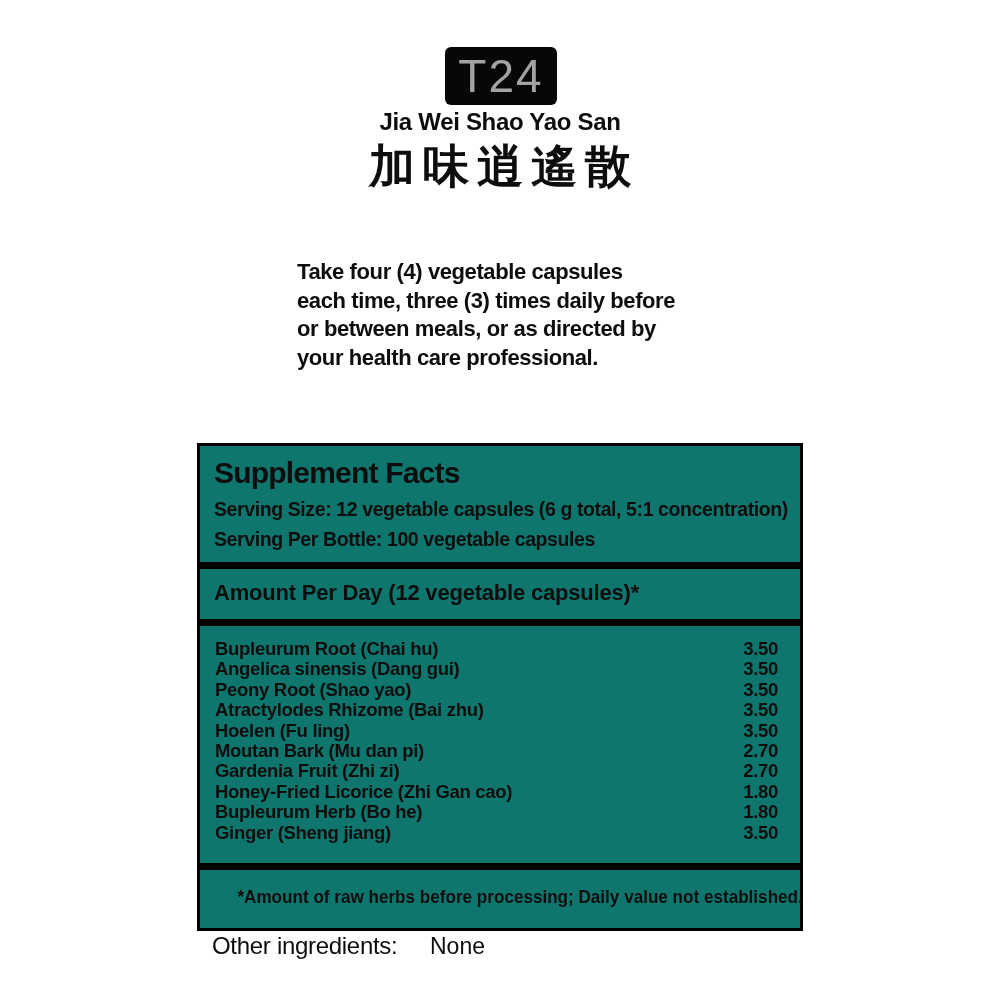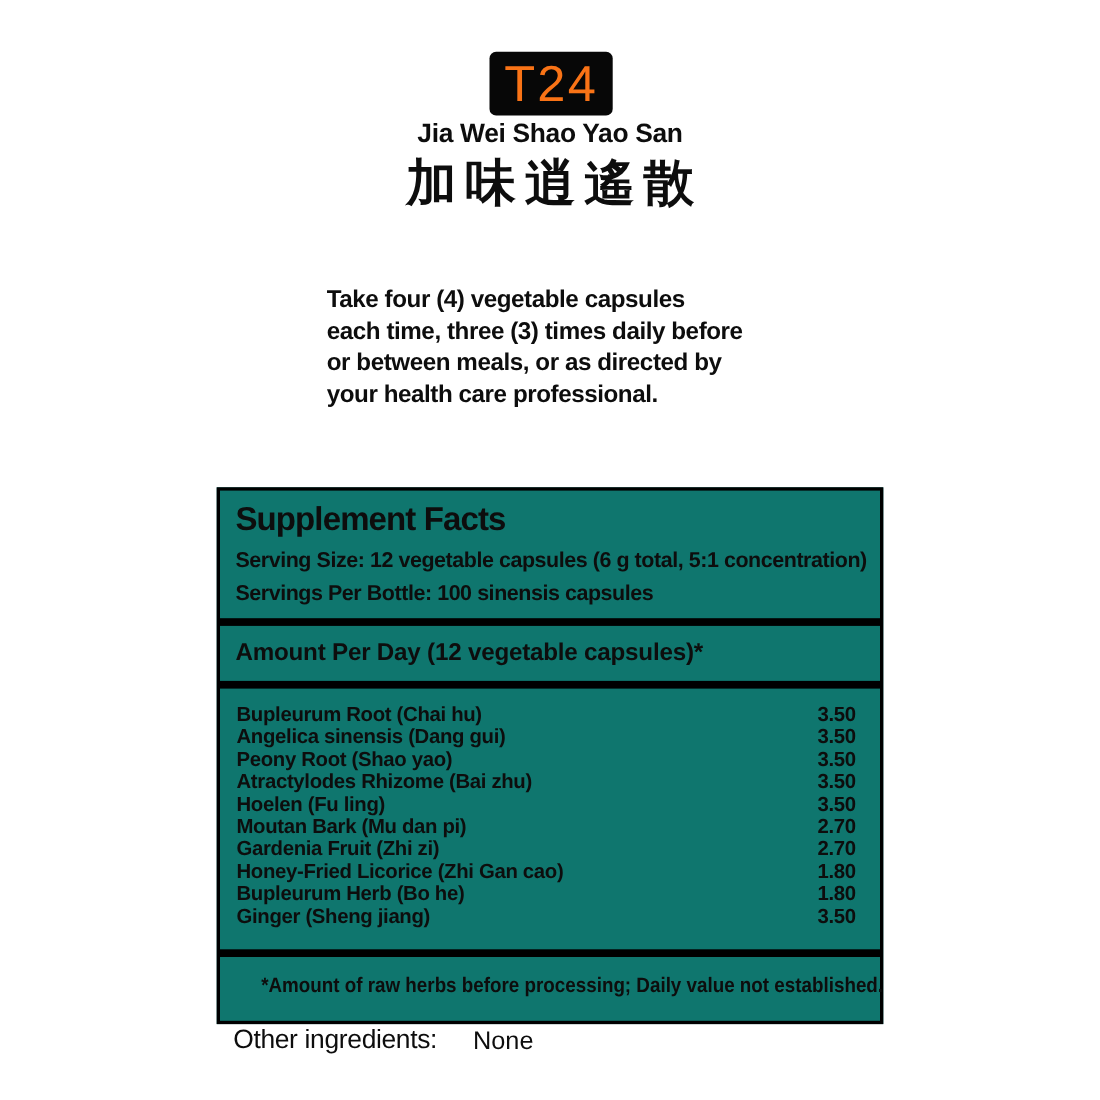--- a/index.html
+++ b/index.html
@@ -16,21 +16,21 @@
   
   .badge {
     position: absolute;
     left: 445px; top: 47px;
     width: 112px; height: 58px;
     background: #070707;
     border-radius: 6px;
     display: flex; align-items: center; justify-content: center;
   }
   .badge span {
-    color: #f97316;
+    color: #a3a3a3;
     font-size: 46px;
     font-weight: 500;
     letter-spacing: 2px;
   }
   .pinyin {
     position: absolute;
     left: 0; top: 108px;
     width: 100%;
     text-align: center;
     font-size: 24px;
@@ -164,21 +164,21 @@
     <div>each time, three (3) times daily before</div>
     <div>or between meals, or as directed by</div>
     <div>your health care professional.</div>
   </div>
 
   <div class="facts">
 
     <div class="sec1">
       <div class="facts-title">Supplement Facts</div>
       <div class="facts-line">Serving Size: 12 vegetable capsules (6 g total, 5:1 concentration)</div>
-      <div class="facts-line">Servings Per Bottle: 100 sinensis capsules</div>
+      <div class="facts-line">Serving Per Bottle: 100 vegetable capsules</div>
     </div>
 
     <div class="bar"></div>
 
     <div class="sec2">
       <div class="amount-header">Amount Per Day (12 vegetable capsules)*</div>
     </div>
 
     <div class="bar"></div>
 

